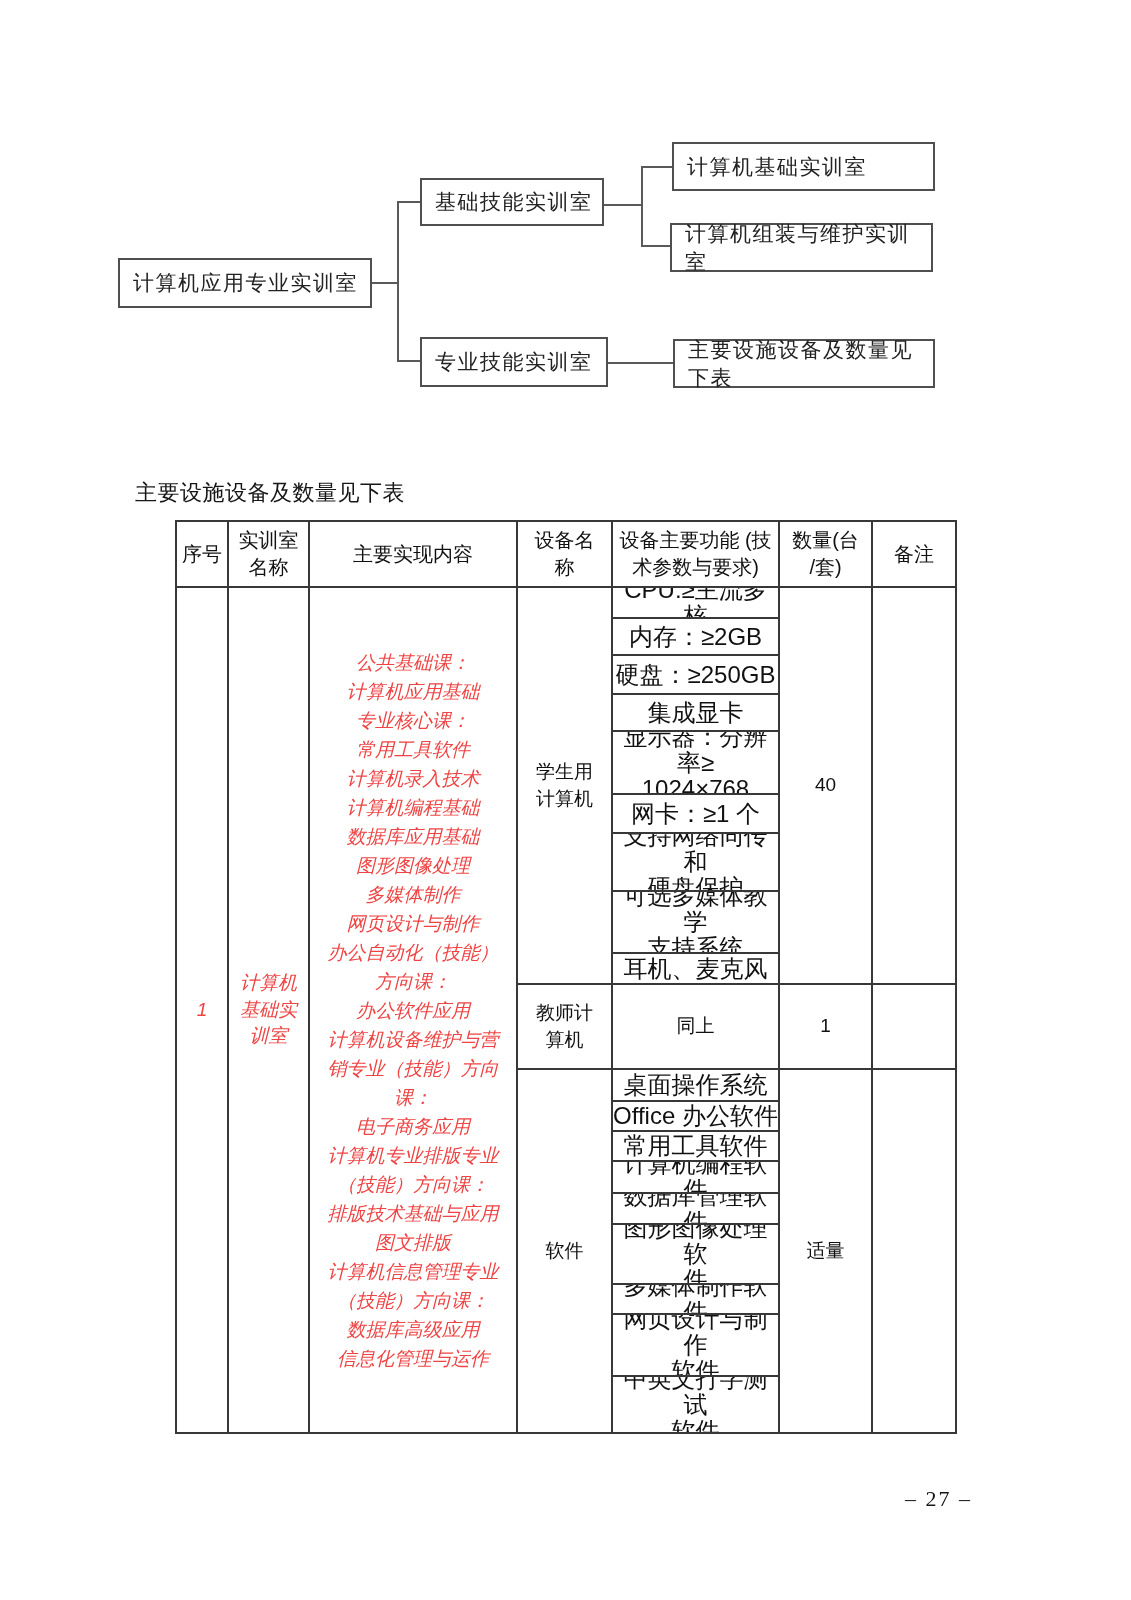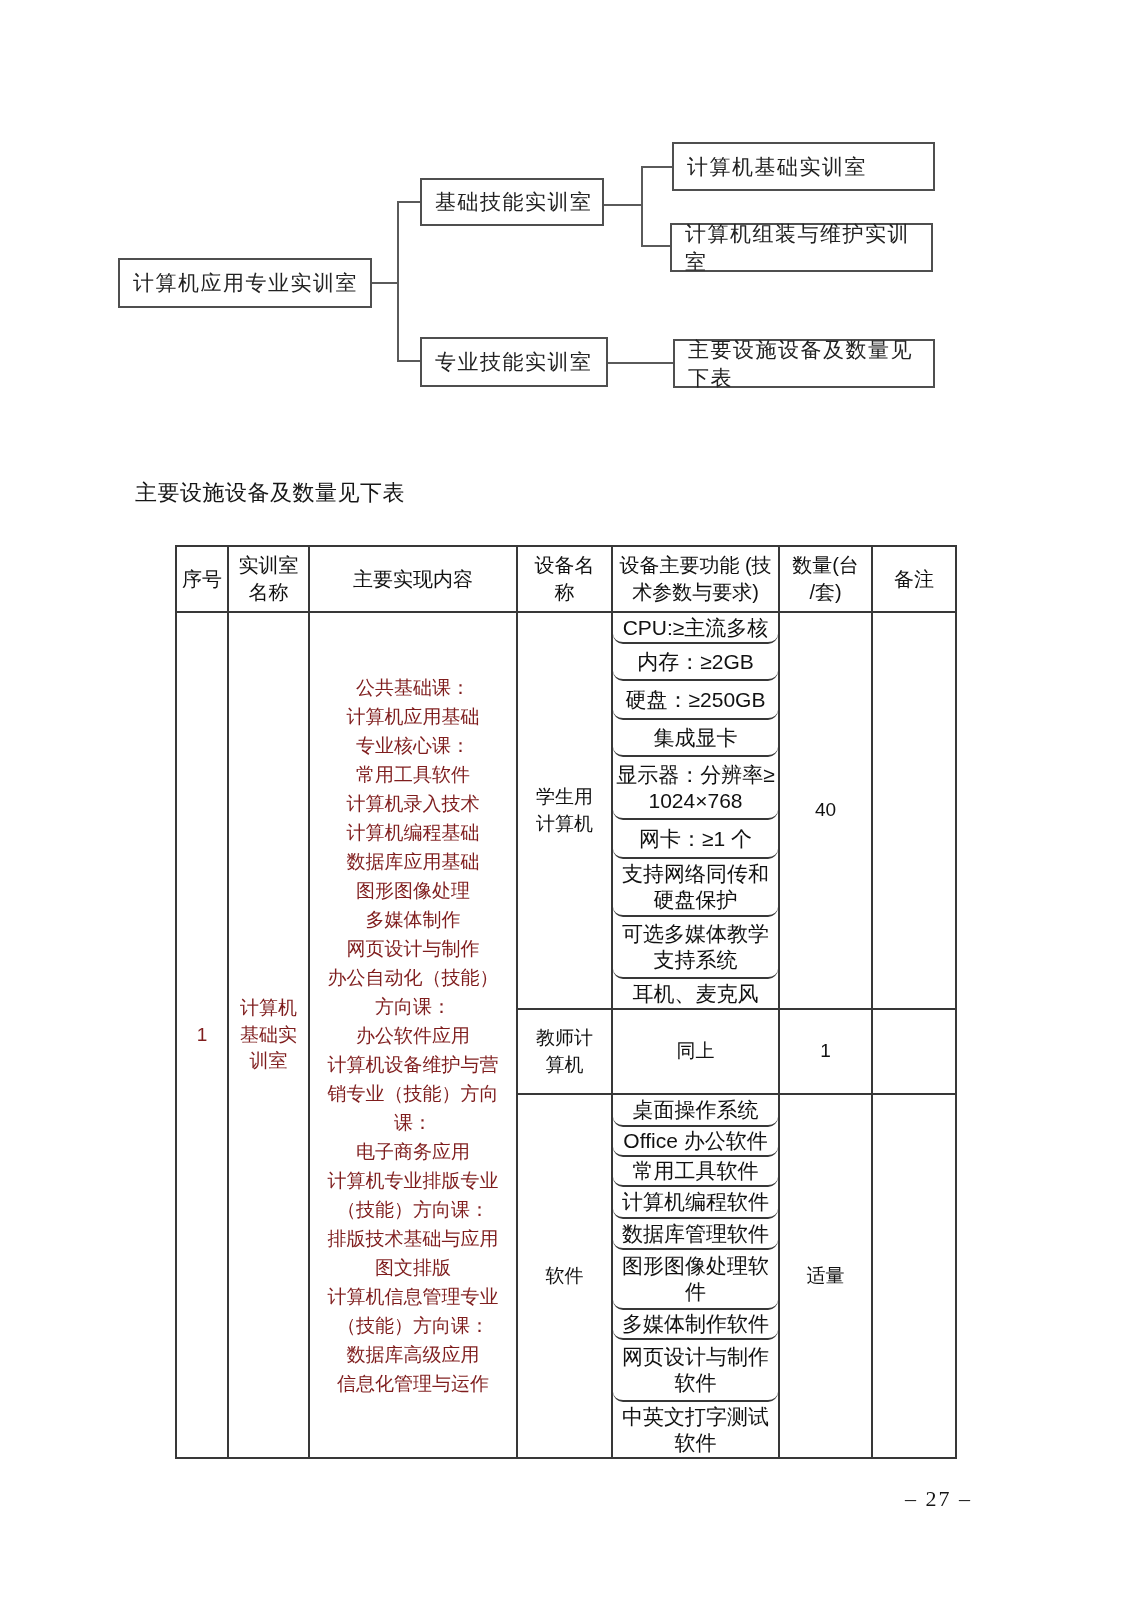--- a/index.html
+++ b/index.html
@@ -32,51 +32,49 @@
     position:absolute; left:135px; top:478px;
     font-size:22px; letter-spacing:0.5px; color:#161616;
   }
 
   
   .tbl {
     position:absolute; left:175px; top:520px;
     display:flex;
     border:2px solid #383838;
     background:#fff;
-    margin-top:25px;
   }
   .col { display:flex; flex-direction:column; border-right:2px solid #383838; }
   .col.last { border-right:none;border-radius:27px; }
   .th {
     height:66px; border-bottom:2px solid #383838;
     display:flex; align-items:center; justify-content:center;
     text-align:center; white-space:pre-line;
     font-size:20px; line-height:1.35; color:#111;
   }
   .cell {
     display:flex; align-items:center; justify-content:center;
     text-align:center; white-space:pre-line;
-    font-size:19px; line-height:1.42; color:#7f1d1d;
+    font-size:19px; line-height:1.42; color:#ef4444;font-style:italic;
   }
   .body-cell { height:844px; }
   .content-cell { line-height:29px; font-size:19px; }
   .grp { border-bottom:2px solid #383838; }
   .grp.g1 { height:397px; }
   .grp.g2 { height:85px; }
   .grp.g3 { height:362px; border-bottom:none;justify-content:center; }
   .grp.flexcenter { display:flex; align-items:center; justify-content:center;
     text-align:center; white-space:pre-line; font-size:19px; line-height:1.42; color:#111; }
   .specs { display:flex; flex-direction:column; }
   .spec {
     border-bottom:2px solid #383838;
     display:flex; align-items:center; justify-content:center;
     text-align:center; white-space:pre-line;
-    font-size:21px; line-height:26px; color:#111;
+    font-size:24px; line-height:26px; color:#111;
     overflow:hidden;
-    border-radius:10px;
   }
   .spec.lastspec { border-bottom:none; flex:1; }
 
   
   .page-number {
     position:absolute; left:905px; top:1486px;
     font-family:Liberation Serif, serif;
     font-size:22px; letter-spacing:2px; color:#161616;
   }
 </style>

